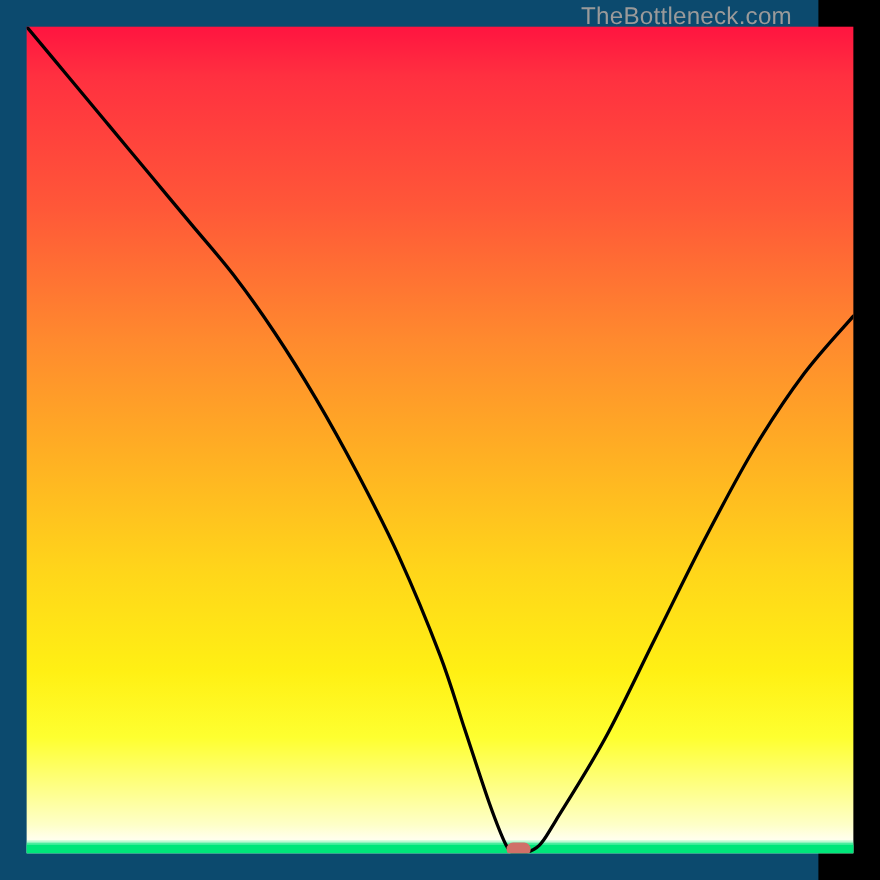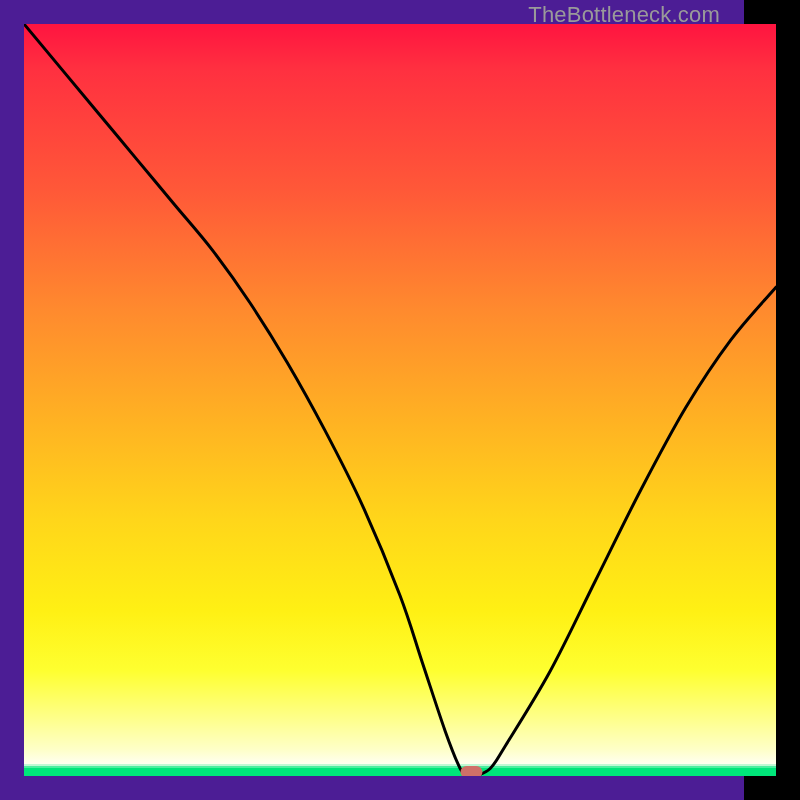--- a/index.html
+++ b/index.html
@@ -10,21 +10,21 @@
     background: #000;
     overflow: hidden;
     font-family: Arial, Helvetica, sans-serif;
   }
   .frame {
     position: absolute;
     left: 0;
     top: 0;
     width: 744px;
     height: 800px;
-    background: #4c1d95;
+    background: #0c4a6e;
   }
   .plot {
     position: absolute;
     left: 24px;
     top: 24px;
     width: 752px;
     height: 752px;
     overflow: hidden;
   }
   

